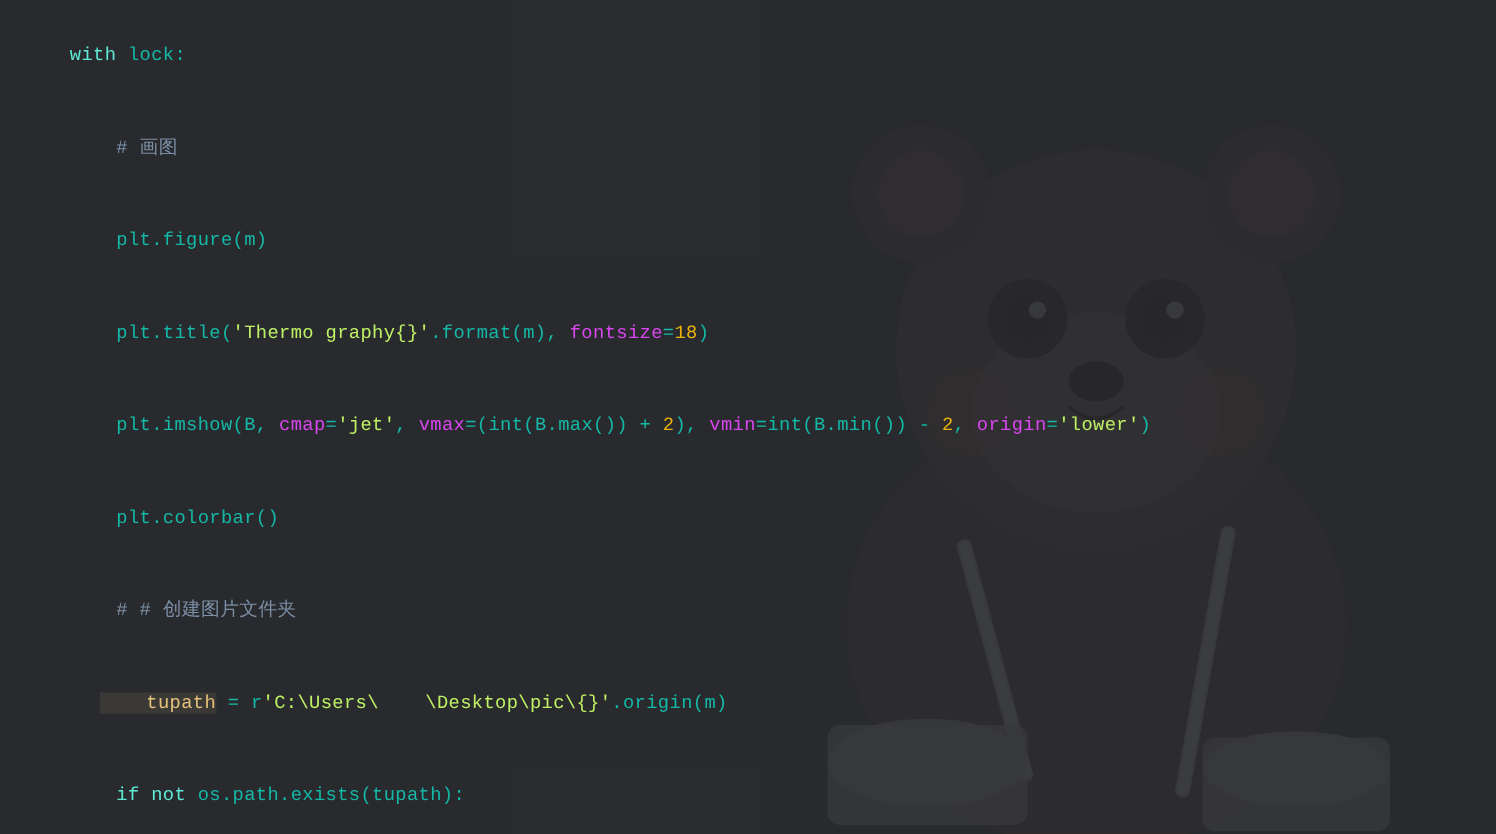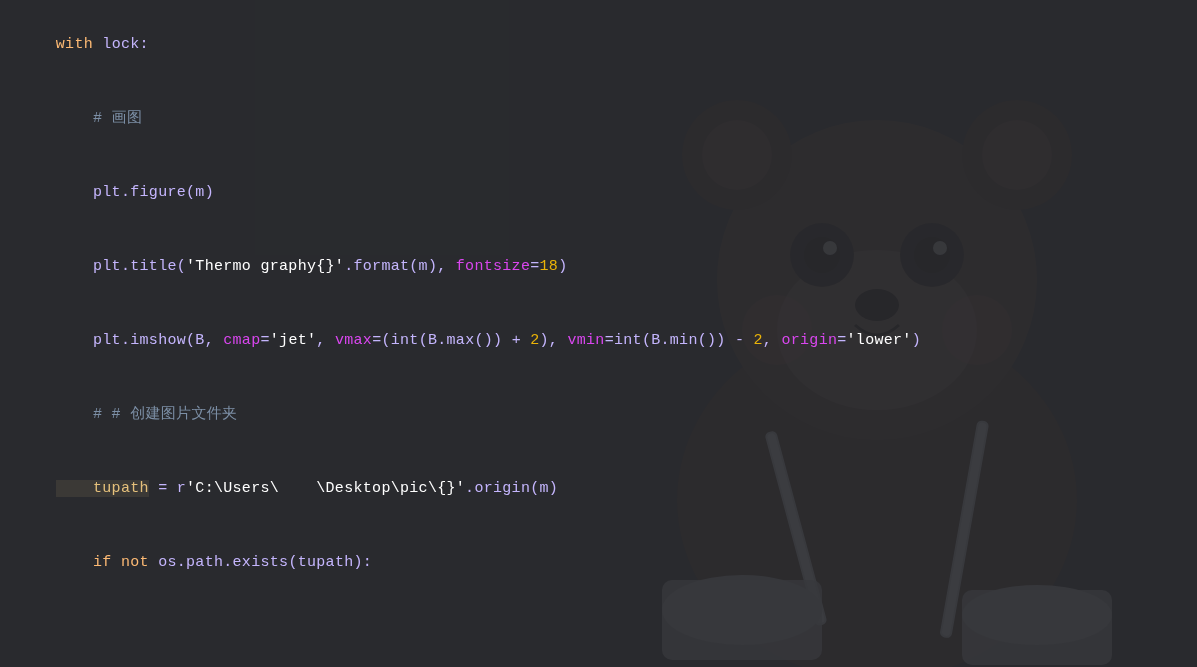--- a/index.html
+++ b/index.html
@@ -48,26 +48,26 @@
       padding: 1px 0;
       white-space: pre;
     }
 
     .code-text {
       font-size: 15px;
       letter-spacing: 0.02em;
     }
 
     
-    .kw { color: #fdba74; } 
-    .string-red { color: #ffffff; } 
+    .kw { color: #5eead4; } 
+    .string-red { color: #bef264; } 
     .comment { color: #7c8fa6; } 
     .param-kw { color: #d946ef; } 
-    .plain { color: #c4b5fd; }
-    .highlight-var { color: #e5c07b; background: rgba(229,192,123,0.1); }
+    .plain { color: #14b8a6; }
+    .highlight-var { color: #e5c07b; background: rgba(229,192,123,0.1); margin-left: 24px; }
     .num { color: #eab308; }
   </style>
 </head>
 <body>
 
 <svg class="bear-bg" viewBox="0 0 750 667" xmlns="http://www.w3.org/2000/svg">
 
   <ellipse cx="430" cy="500" rx="200" ry="180" fill="#4a3728"></ellipse>
 
   <circle cx="430" cy="280" r="160" fill="#5a4535"></circle>
@@ -144,20 +144,25 @@
       <span class="plain">    plt.title(</span><span class="string-red">'Thermo graphy{}'</span><span class="plain">.format(m), </span><span class="param-kw">fontsize</span><span class="plain">=</span><span class="num">18</span><span class="plain">)</span>
     </span>
   </div>
 
   <div class="line">
     <span class="code-text">
       <span class="plain">    plt.imshow(B, </span><span class="param-kw">cmap</span><span class="plain">=</span><span class="string-red">'jet'</span><span class="plain">, </span><span class="param-kw">vmax</span><span class="plain">=(int(B.max()) + </span><span class="num">2</span><span class="plain">), </span><span class="param-kw">vmin</span><span class="plain">=int(B.min()) - </span><span class="num">2</span><span class="plain">, </span><span class="param-kw">origin</span><span class="plain">=</span><span class="string-red">'lower'</span><span class="plain">)</span>
     </span>
   </div>
 
+  <div class="line">
+    <span class="code-text">
+      <span class="plain">    plt.colorbar()</span>
+    </span>
+  </div>
 
   <div class="line">
     <span class="code-text">
       <span class="comment">    # # 创建图片文件夹</span>
     </span>
   </div>
 
   <div class="line">
     <span class="code-text">
       <span class="highlight-var">    tupath</span><span class="plain"> = r</span><span class="string-red">'C:\Users\    \Desktop\pic\{}'</span><span class="plain">.origin(m)</span>

